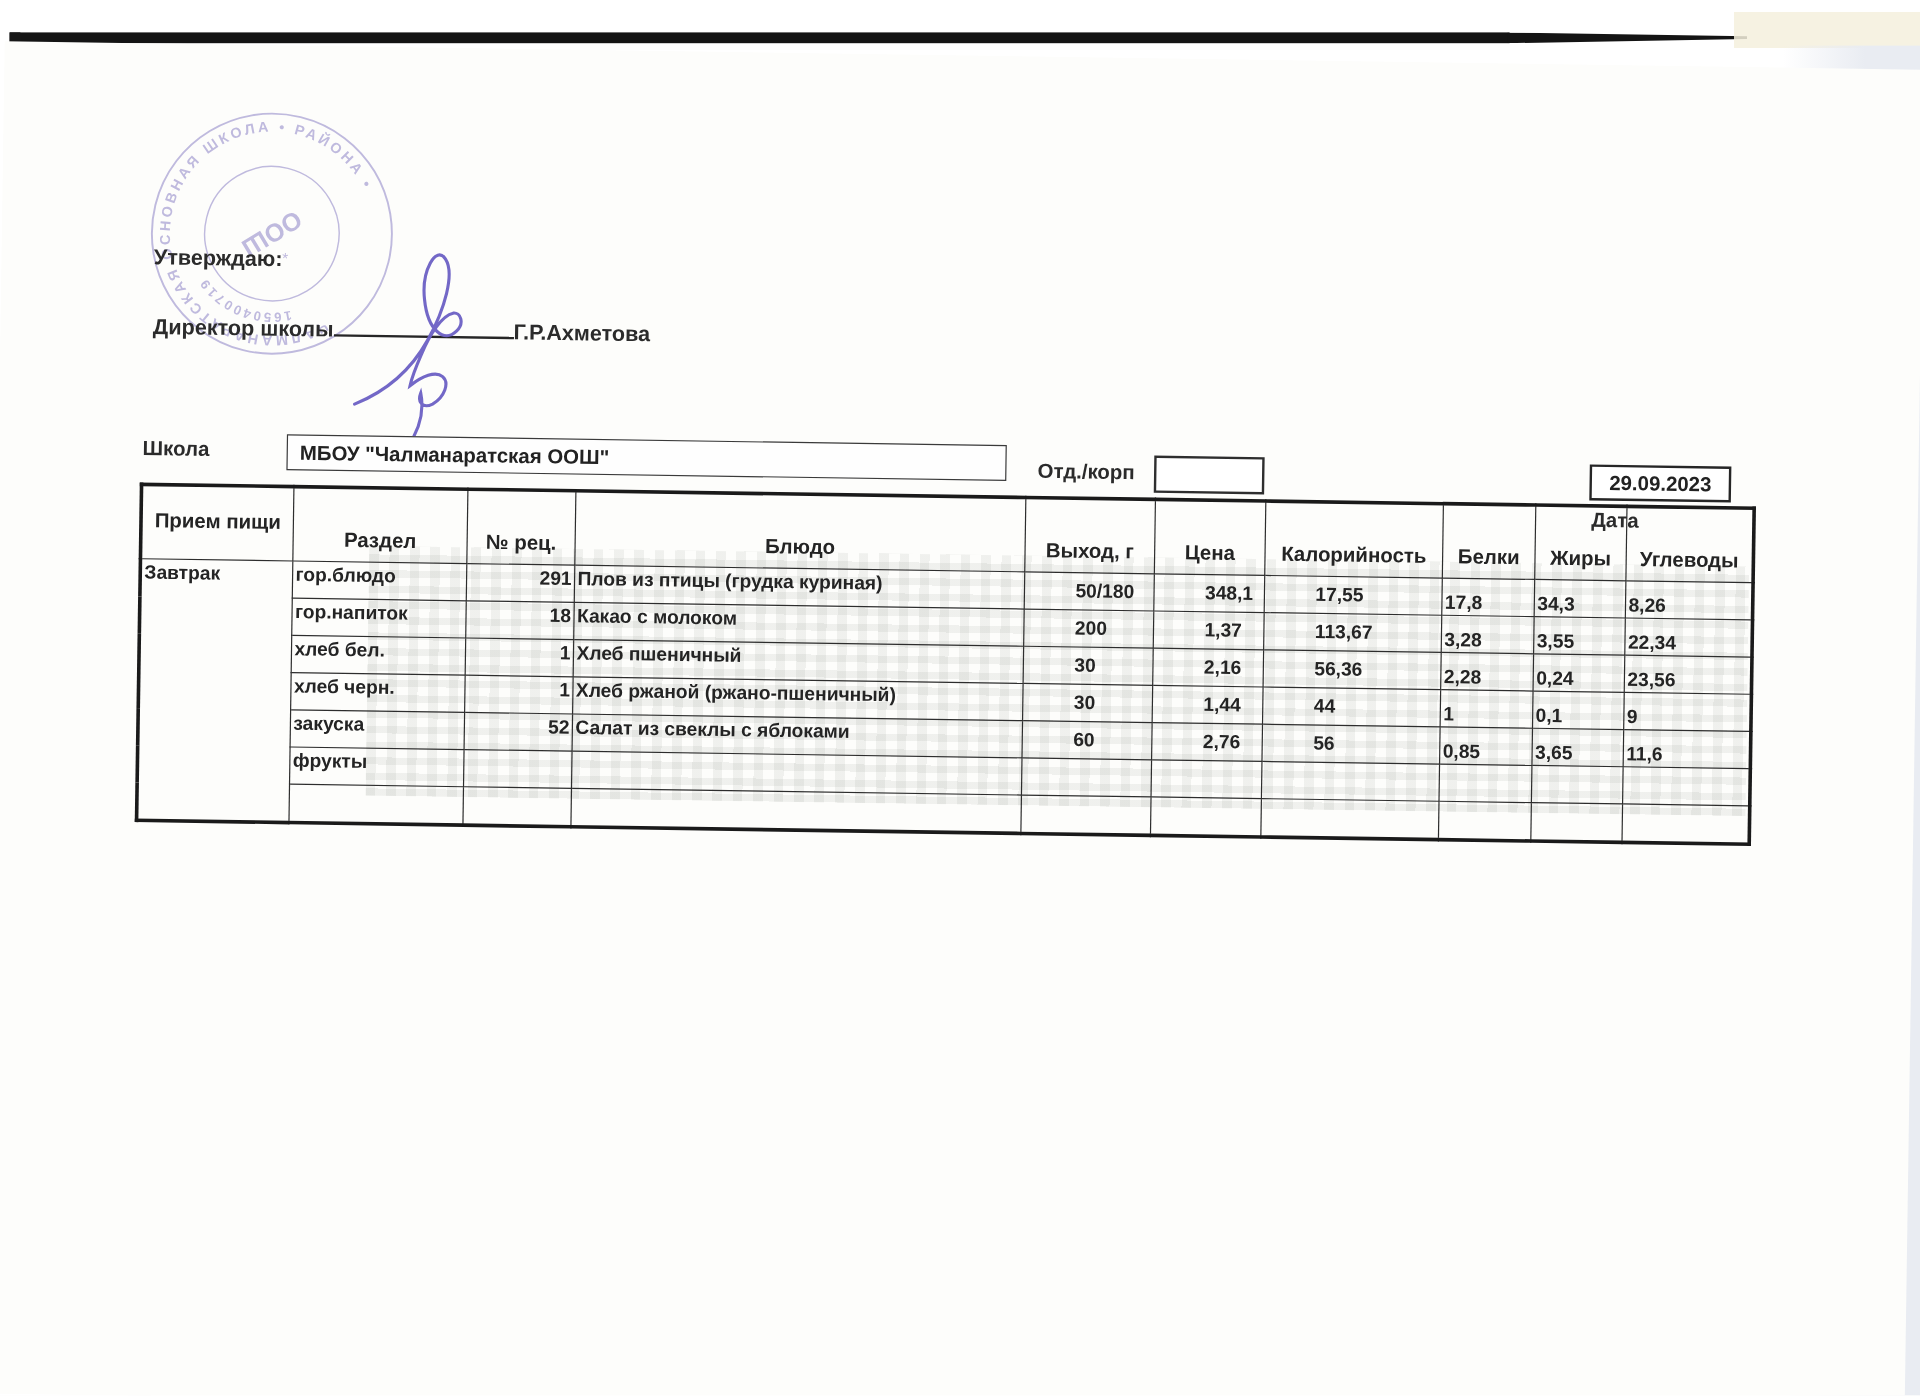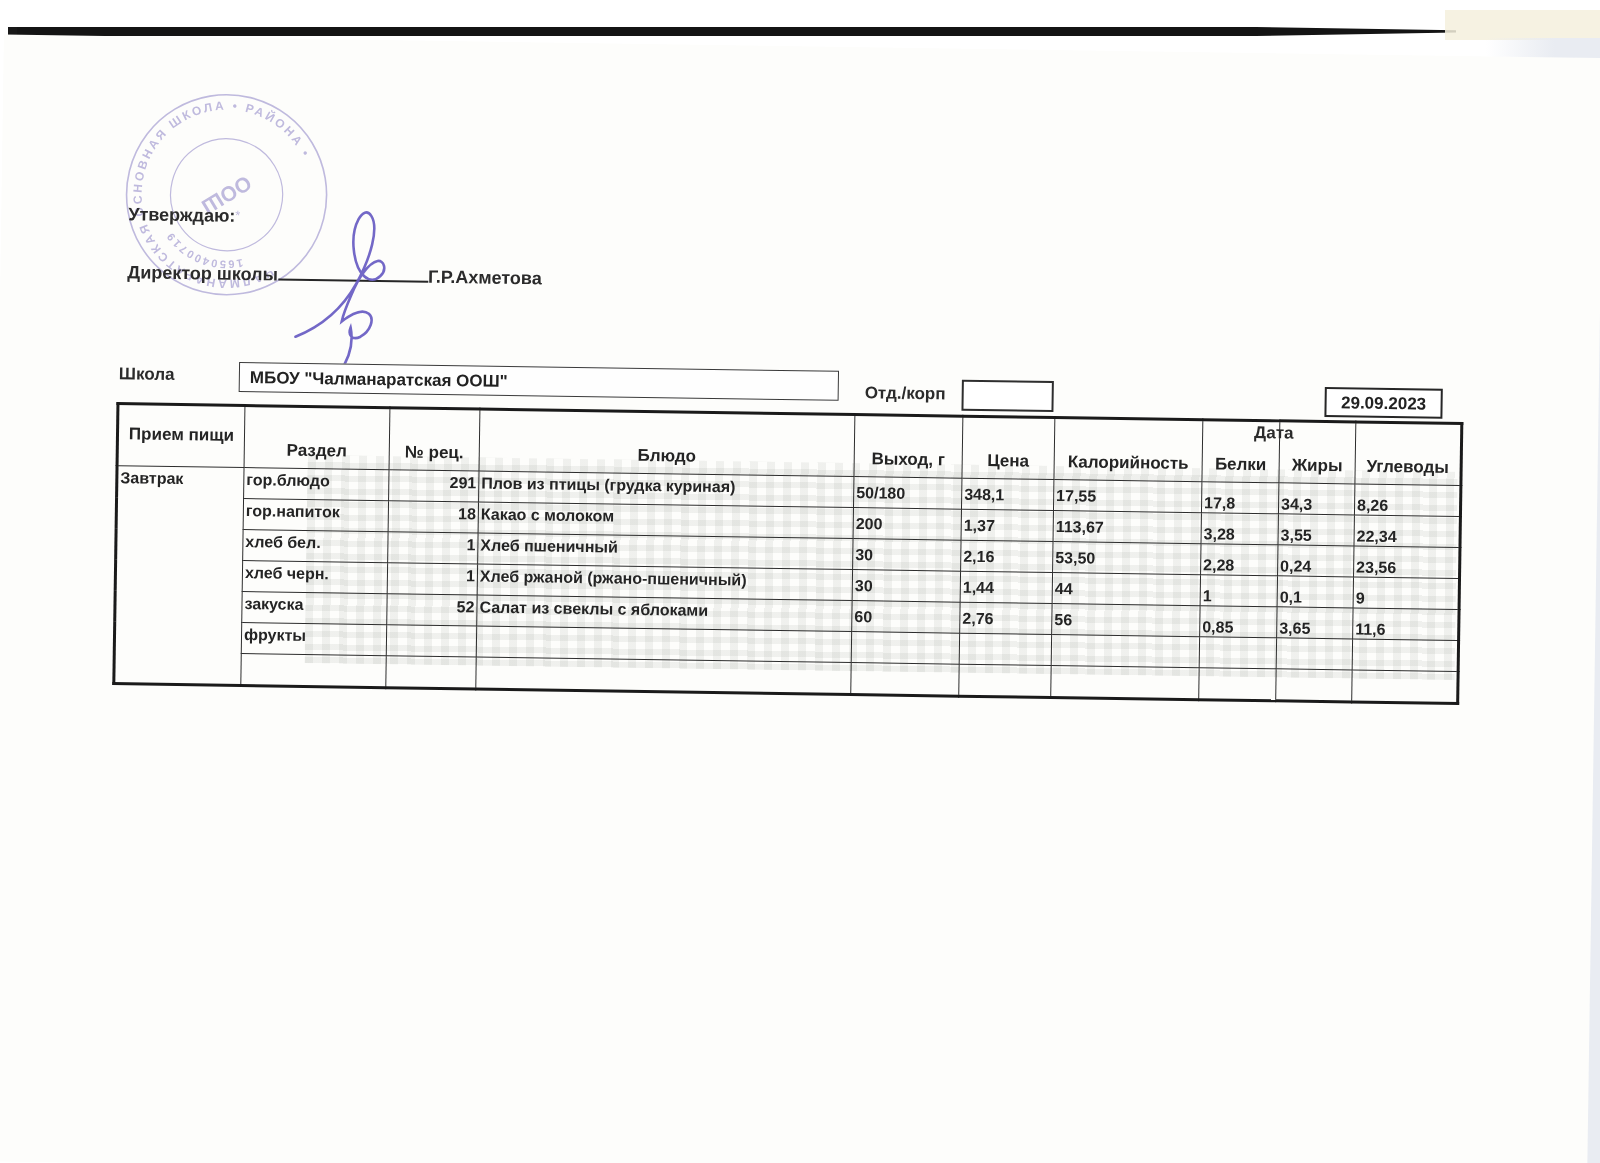--- a/index.html
+++ b/index.html
@@ -27,42 +27,42 @@
   .sig-line{display:inline-block;width:150px;border-bottom:2.2px solid #262626;height:14px;}
   .signature{position:absolute;left:290px;top:186px;width:152px;height:190px;}
   
   .lbl{position:absolute;font-size:17px;font-weight:700;color:#2b2b2b;}
   .school-label{left:120px;top:364px;}
   .school-box{position:absolute;left:240px;top:360px;width:600px;height:30px;border:1.6px solid #3a3a3a;
     font-size:17px;font-weight:700;line-height:29px;padding-left:10px;box-sizing:border-box;background:#fefefe;}
   .dept-label{left:866px;top:372px;}
   .dept-box{position:absolute;left:963px;top:367px;width:92px;height:31px;border:2px solid #2e2e2e;
     box-sizing:border-box;background:#fff;}
-  .date-label{left:1256px;top:374px;margin-top:32px;}
+  .date-label{left:1328px;top:374px;margin-top:32px;}
   .date-box{position:absolute;left:1326px;top:369px;width:118px;height:30px;border:2px solid #262626;
     box-sizing:border-box;font-size:17px;font-weight:700;text-align:center;line-height:27px;background:#fff;}
   
   .texture{position:absolute;left:310px;top:452px;width:1150px;height:208px;
     background:
       repeating-linear-gradient(90deg,rgba(123,130,120,.10) 0 8px,transparent 8px 17px),
       repeating-linear-gradient(0deg,rgba(123,130,120,.10) 0 6px,transparent 6px 13px);}
   
   table.menu{position:absolute;left:118px;top:402px;border-collapse:collapse;table-layout:fixed;
     border:3px solid #1a1a1a;background:transparent;}
   table.menu th,table.menu td{border:1.6px solid #2d2d2d;font-weight:700;color:#242424;
     overflow:hidden;white-space:nowrap;}
   table.menu th{font-size:17px;vertical-align:bottom;text-align:center;padding:2px 2px 4px 2px;line-height:1.45;}
   table.menu th.first{vertical-align:middle;white-space:normal;}
   table.menu td{font-size:16px;height:27px;vertical-align:top;padding:3px 2px 0 2px;line-height:1.1;}
   td.meal-cell{vertical-align:top;padding-left:8px;}
   td.c-section{padding-left:14px;}
   td.c-rec{text-align:right;padding-right:14px;}
   td.c-dish{padding-left:12px;}
   td.c-num{padding-left:8px;}
-  .shift-a{display:inline-block;transform:translateY(4px);}
+  .shift-a{display:inline-block;transform:translateY(4px);padding-left:40px;}
   .shift-b{display:inline-block;transform:translateY(9px);text-align:center;}
   .paper-tint{position:absolute;left:0;top:36px;width:1600px;height:1127px;background:#fdfdfb;z-index:-1;}
 </style>
 </head>
 <body>
 
 <div class="scan-bar-top"></div>
 <div class="scan-bar-taper"></div>
 <div class="scan-mark-left"></div>
 <div class="scan-mark-bottom"></div>
@@ -159,21 +159,21 @@
         <td class="c-num"><span class="shift-b">3,28</span></td>
         <td class="c-num"><span class="shift-b">3,55</span></td>
         <td class="c-num"><span class="shift-b">22,34</span></td>
       </tr>
       <tr>
         <td class="c-section">хлеб бел.</td>
         <td class="c-rec">1</td>
         <td class="c-dish">Хлеб пшеничный</td>
         <td class="c-num"><span class="shift-a">30</span></td>
         <td class="c-num"><span class="shift-a">2,16</span></td>
-        <td class="c-num"><span class="shift-a">53,50</span></td>
+        <td class="c-num"><span class="shift-a">56,36</span></td>
         <td class="c-num"><span class="shift-b">2,28</span></td>
         <td class="c-num"><span class="shift-b">0,24</span></td>
         <td class="c-num"><span class="shift-b">23,56</span></td>
       </tr>
       <tr>
         <td class="c-section">хлеб черн.</td>
         <td class="c-rec">1</td>
         <td class="c-dish">Хлеб ржаной (ржано-пшеничный)</td>
         <td class="c-num"><span class="shift-a">30</span></td>
         <td class="c-num"><span class="shift-a">1,44</span></td>

